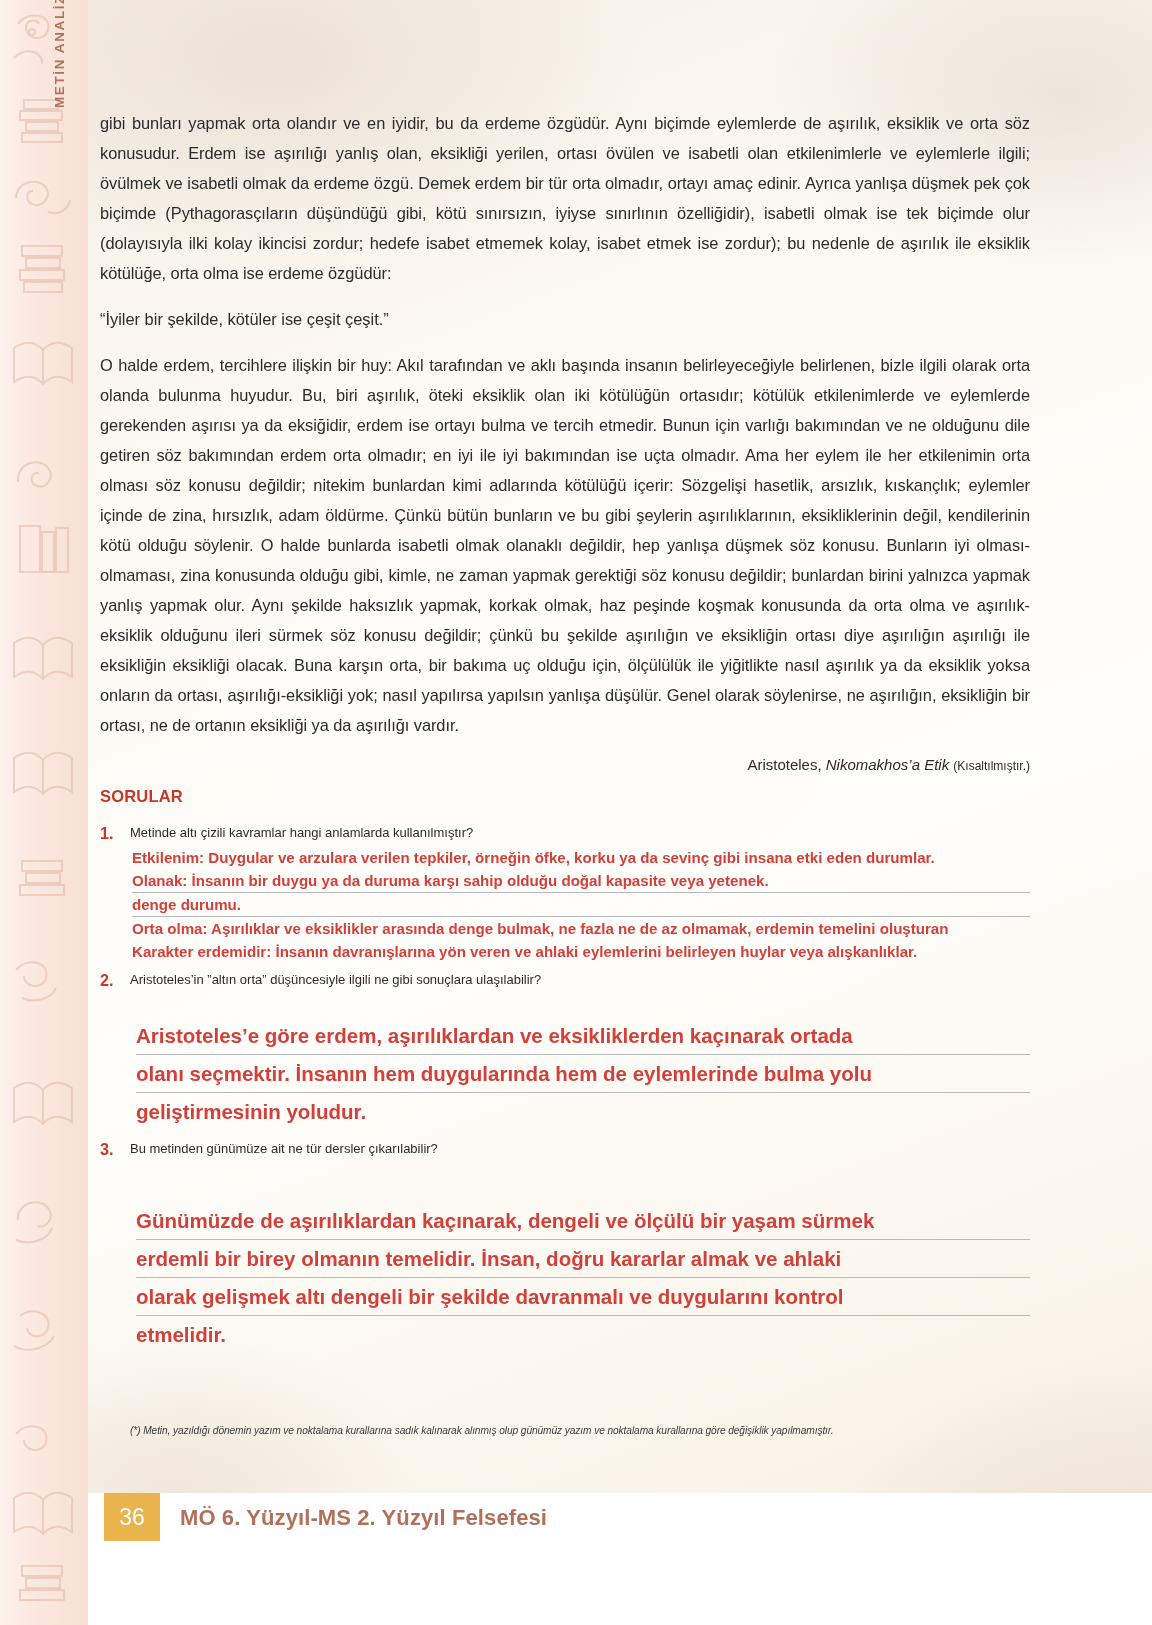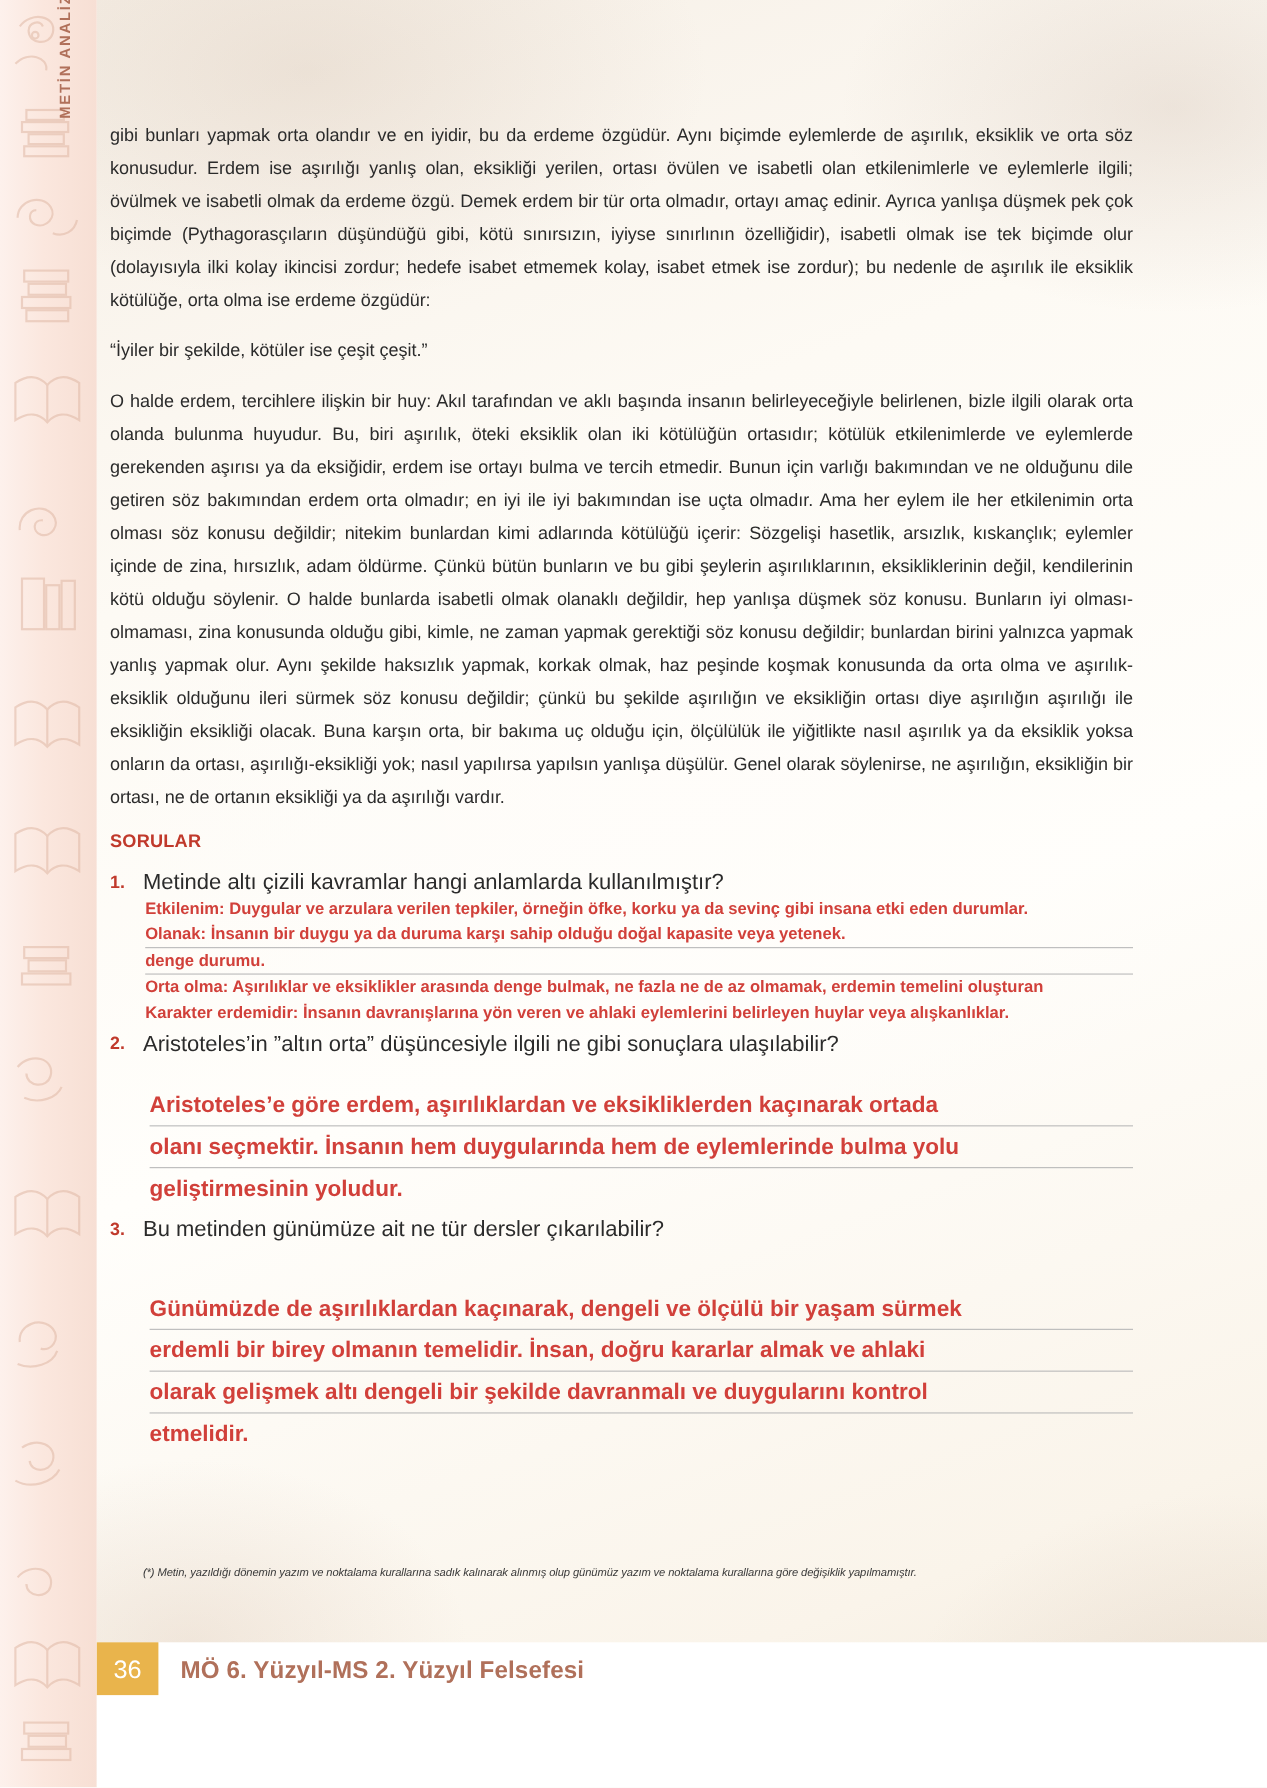--- a/index.html
+++ b/index.html
@@ -111,21 +111,21 @@
     margin-bottom: 2px;
   }
   .q-num {
     color: #c0392b;
     font-weight: 700;
     font-size: 16.2px;
     min-width: 20px;
     line-height: 26px;
   }
   .q-text {
-    font-size: 20px;
+    font-size: 13px;
     line-height: 26px;
     color: #2b2b2b;
   }
 
   
   .answer-block { margin: 0 0 4px 36px; }
   .ans-line {
     color: #d1403a;
     font-weight: 700;
     font-size: 15.3px;
@@ -175,21 +175,21 @@
   .page-badge {
     width: 56px;
     height: 48px;
     background: #e9b44c;
     color: #ffffff;
     display: flex;
     align-items: center;
     justify-content: center;
     font-size: 23px;
     font-weight: 400;
-    margin-left: 0px;
+    margin-left: 16px;
   }
   .footer-title {
     color: #b0705a;
     font-size: 22px;
     font-weight: 700;
     margin-left: 20px;
     margin-top: 12px;
     letter-spacing: .1px;
   }
 </style>
@@ -298,20 +298,25 @@
 <div class="page">
 
   <div class="content" style="top:108px;position:absolute;">
 
     <p class="body-text para">gibi bunları yapmak orta olandır ve en iyidir, bu da erdeme özgüdür. Aynı biçimde eylemlerde de aşırılık, eksiklik ve orta söz konusudur. Erdem ise aşırılığı yanlış olan, eksikliği yerilen, ortası övülen ve isabetli olan etkilenimlerle ve eylemlerle ilgili; övülmek ve isabetli olmak da erdeme özgü. Demek erdem bir tür orta olmadır, ortayı amaç edinir. Ayrıca yanlışa düşmek pek çok biçimde (Pythagorasçıların düşündüğü gibi, kötü sınırsızın, iyiyse sınırlının özelliğidir), isabetli olmak ise tek biçimde olur (dolayısıyla ilki kolay ikincisi zordur; hedefe isabet etmemek kolay, isabet etmek ise zordur); bu nedenle de aşırılık ile eksiklik kötülüğe, orta olma ise erdeme özgüdür:</p>
 
     <p class="quote">“İyiler bir şekilde, kötüler ise çeşit çeşit.”</p>
 
     <p class="body-text para">O halde erdem, tercihlere ilişkin bir huy: Akıl tarafından ve aklı başında insanın belirleyeceğiyle belirlenen, bizle ilgili olarak orta olanda bulunma huyudur. Bu, biri aşırılık, öteki eksiklik olan iki kötülüğün ortasıdır; kötülük etkilenimlerde ve eylemlerde gerekenden aşırısı ya da eksiğidir, erdem ise ortayı bulma ve tercih etmedir. Bunun için varlığı bakımından ve ne olduğunu dile getiren söz bakımından erdem orta olmadır; en iyi ile iyi bakımından ise uçta olmadır. Ama her eylem ile her etkilenimin orta olması söz konusu değildir; nitekim bunlardan kimi adlarında kötülüğü içerir: Sözgelişi hasetlik, arsızlık, kıskançlık; eylemler içinde de zina, hırsızlık, adam öldürme. Çünkü bütün bunların ve bu gibi şeylerin aşırılıklarının, eksikliklerinin değil, kendilerinin kötü olduğu söylenir. O halde bunlarda isabetli olmak olanaklı değildir, hep yanlışa düşmek söz konusu. Bunların iyi olması-olmaması, zina konusunda olduğu gibi, kimle, ne zaman yapmak gerektiği söz konusu değildir; bunlardan birini yalnızca yapmak yanlış yapmak olur. Aynı şekilde haksızlık yapmak, korkak olmak, haz peşinde koşmak konusunda da orta olma ve aşırılık-eksiklik olduğunu ileri sürmek söz konusu değildir; çünkü bu şekilde aşırılığın ve eksikliğin ortası diye aşırılığın aşırılığı ile eksikliğin eksikliği olacak. Buna karşın orta, bir bakıma uç olduğu için, ölçülülük ile yiğitlikte nasıl aşırılık ya da eksiklik yoksa onların da ortası, aşırılığı-eksikliği yok; nasıl yapılırsa yapılsın yanlışa düşülür. Genel olarak söylenirse, ne aşırılığın, eksikliğin bir ortası, ne de ortanın eksikliği ya da aşırılığı vardır.</p>
 
+    <div class="source">
+      <span>Aristoteles,</span>
+      <span class="work">Nikomakhos’a Etik</span>
+      <span class="note">(Kısaltılmıştır.)</span>
+    </div>
 
     <div class="sorular">SORULAR</div>
 
     <div class="q-row">
       <div class="q-num">1.</div>
       <div class="q-text">Metinde altı çizili kavramlar hangi anlamlarda kullanılmıştır?</div>
     </div>
     <div class="answer-block" style="margin-left:32px;margin-top:-2px;">
       <div class="ans-line nounder" style="font-size:15.1px">Etkilenim: Duygular ve arzulara verilen tepkiler, örneğin öfke, korku ya da sevinç gibi insana etki eden durumlar.</div>
       <div class="ans-line" style="font-size:15.1px">Olanak: İnsanın bir duygu ya da duruma karşı sahip olduğu doğal kapasite veya yetenek.</div>

